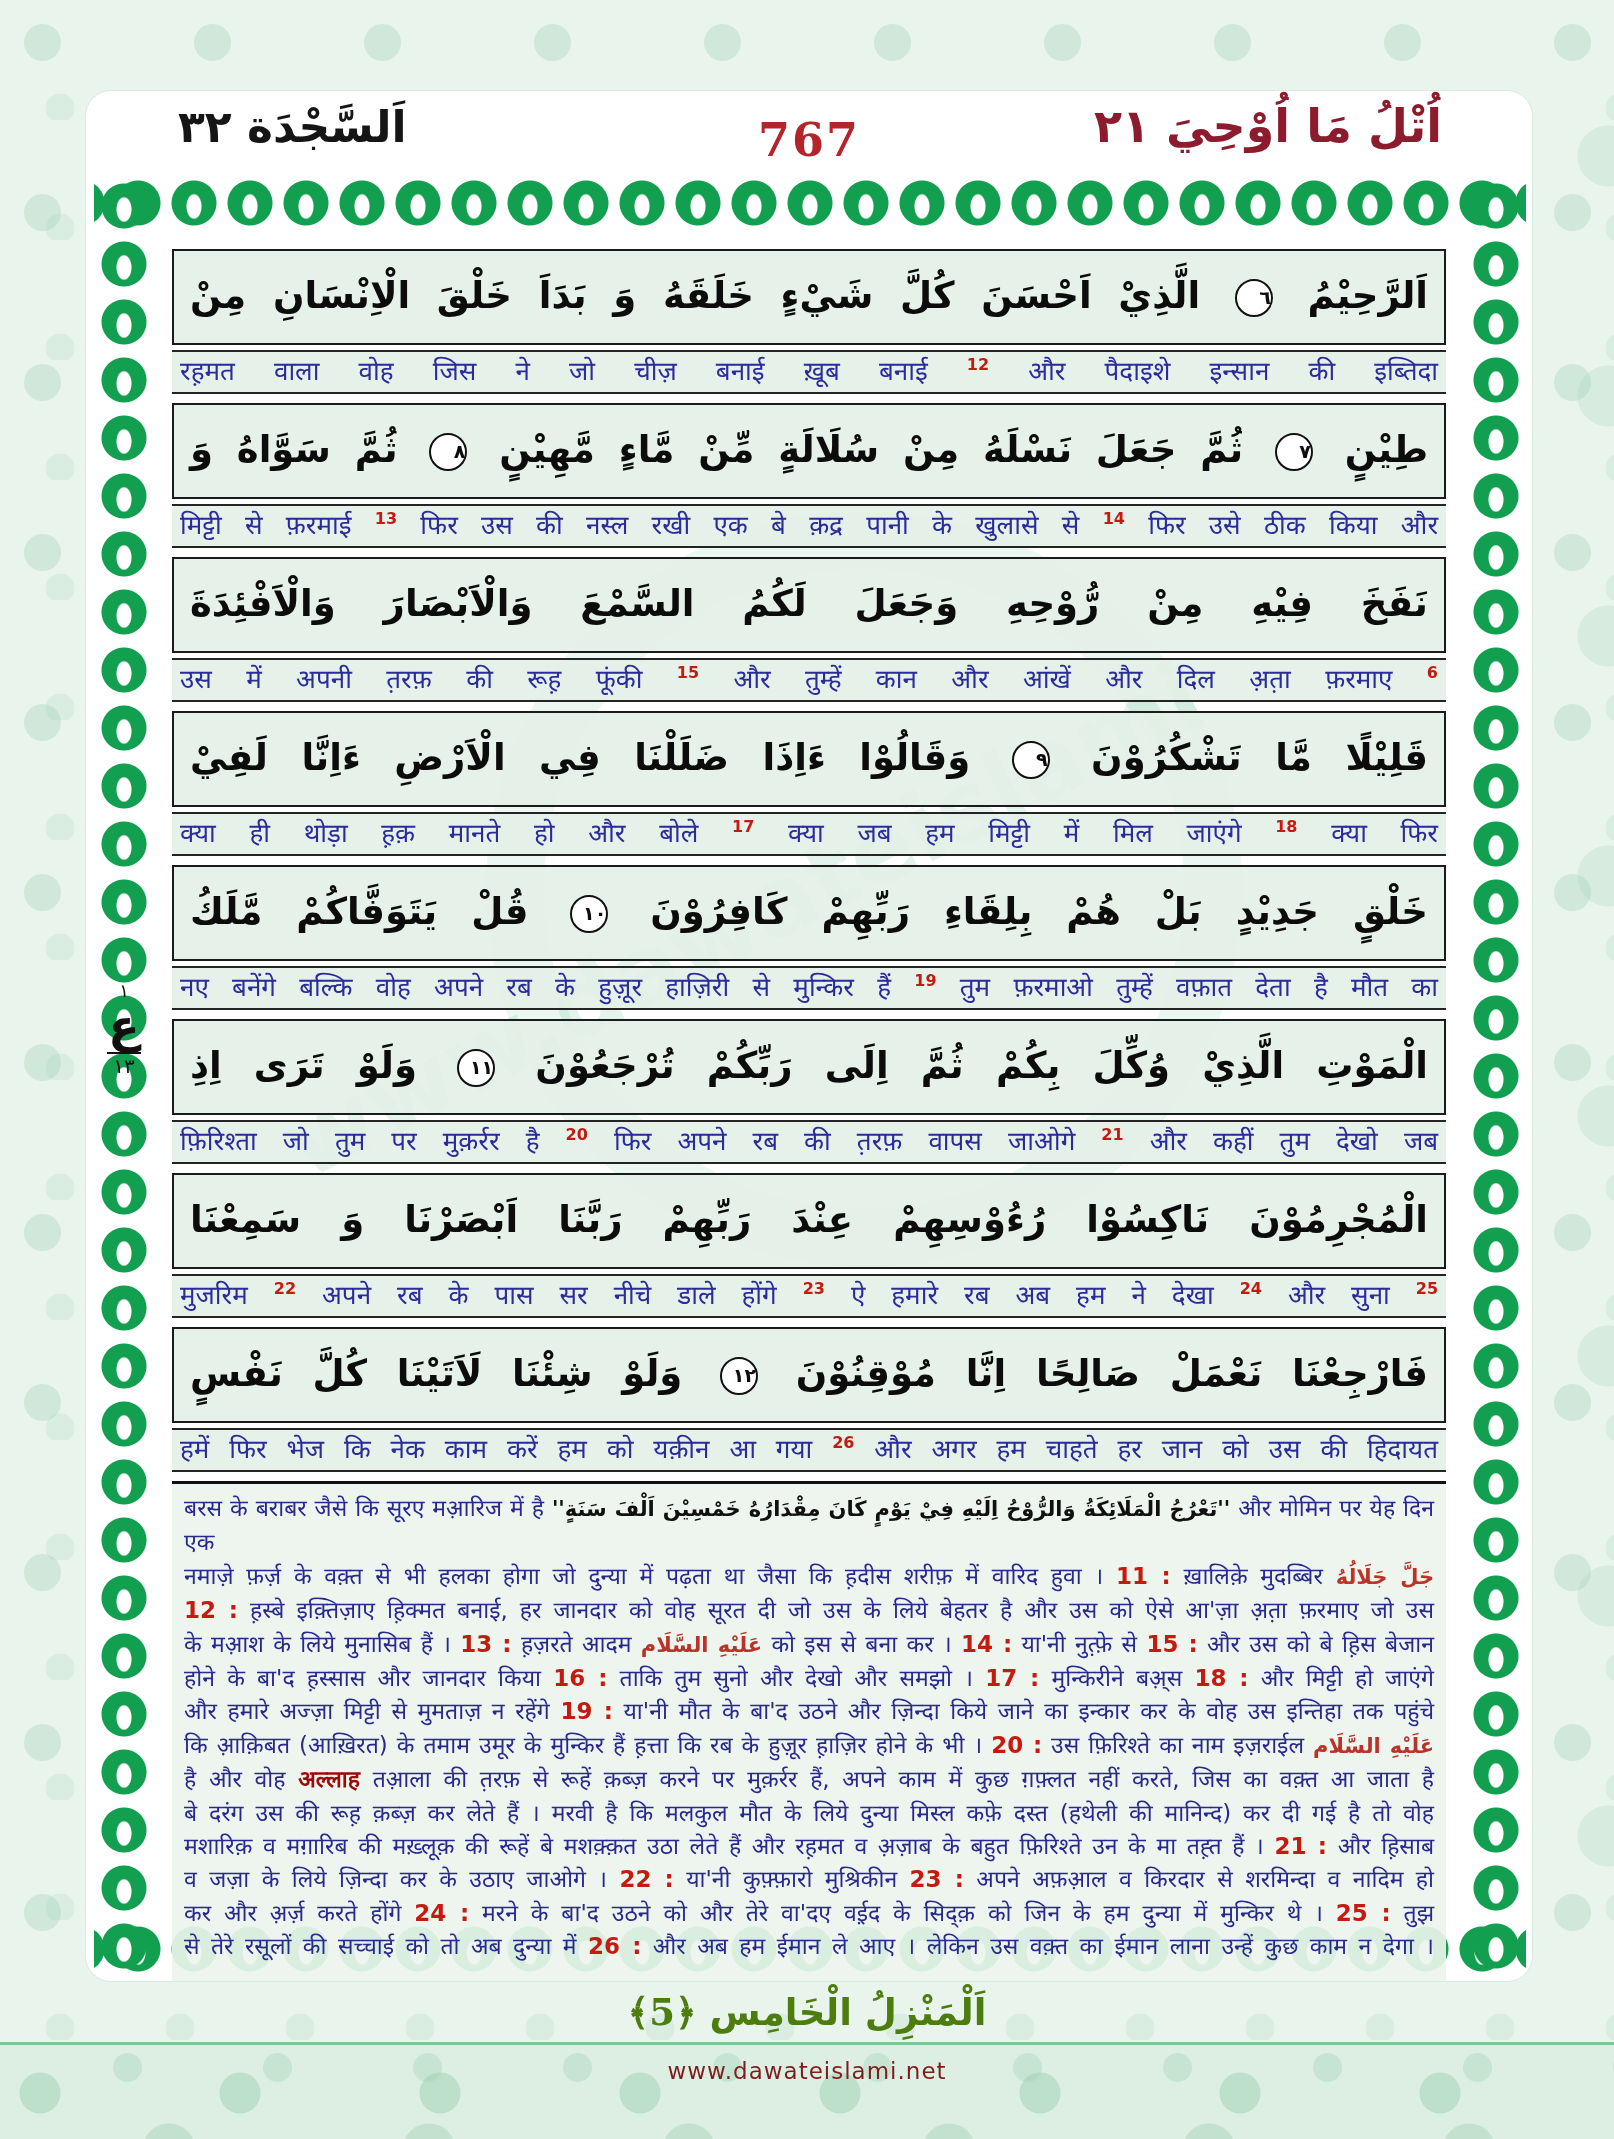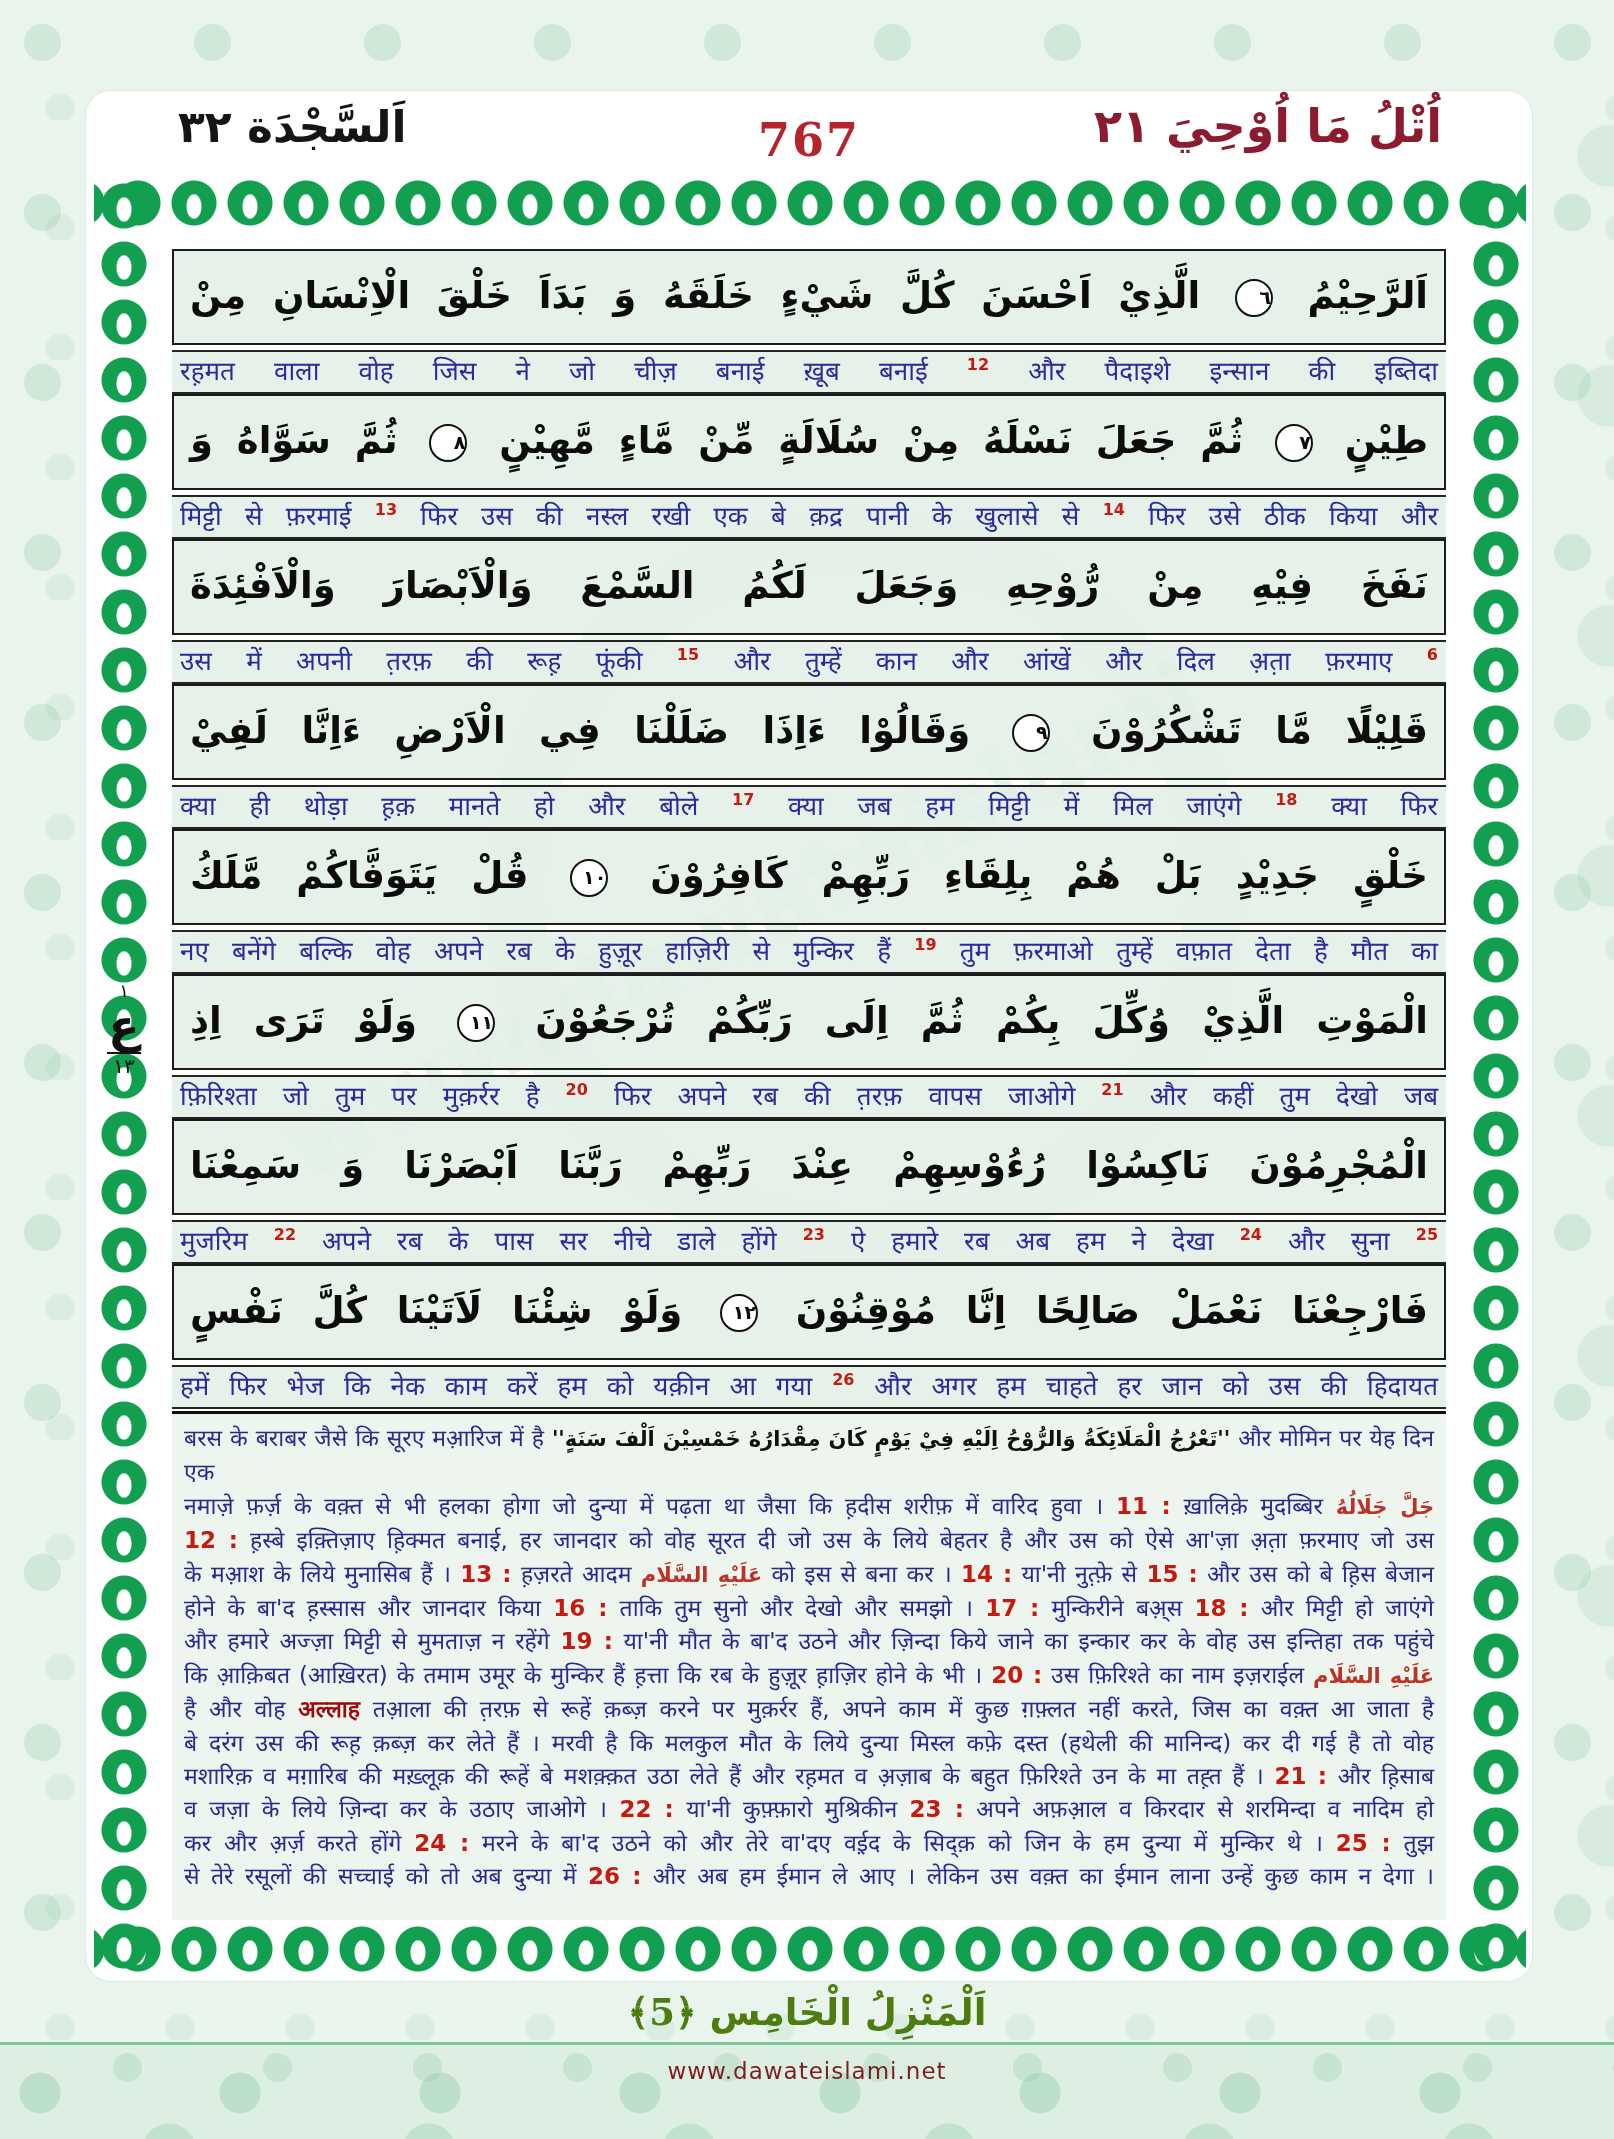--- a/index.html
+++ b/index.html
@@ -39,21 +39,21 @@
     font-size:96px;font-weight:bold;color:rgba(30,165,95,.12);transform:rotate(-27deg);transform-origin:left top;}
   
   .content{position:absolute;left:86px;top:158px;width:1274px;}
   .abox{box-sizing:border-box;height:96px;border:2px solid #1b1b1b;background:rgba(226,239,230,.88);
     direction:rtl;text-align:justify;text-align-last:justify;overflow:hidden;
     font-size:37px;font-weight:bold;color:#0c0c0c;line-height:90px;padding:0 16px;}
   .tbox{box-sizing:border-box;margin-top:5px;height:44px;border-top:2px solid #242424;border-bottom:2px solid #242424;
     background:rgba(226,239,230,.88);overflow:hidden;
     font-size:26px;color:#2b2b9b;line-height:38px;padding:0 8px;
     text-align:justify;text-align-last:justify;}
-  .vpair{margin-bottom:0;}
+  .vpair{margin-bottom:9px;}
   .s-vm{display:inline-block;width:34px;height:34px;line-height:32px;border:2px solid #111;border-radius:50%;
     text-align:center;font-size:19px;background:#fff;vertical-align:middle;margin:0 8px;}
   .s-sup{vertical-align:super;font-size:16px;font-weight:bold;color:#c41a0f;line-height:0;}
   .commentary{box-sizing:border-box;margin-top:2px;border-top:3px solid #101010;background:rgba(235,244,237,.92);
     padding:8px 12px 26px 12px;min-height:447px;}
   .cline{font-size:23px;color:#28288f;line-height:33.4px;text-align:justify;text-align-last:justify;}
   .s-num{color:#c41a0f;font-weight:bold;}
   .s-ar{color:#101010;font-weight:bold;direction:rtl;unicode-bidi:embed;font-size:21px;}
   .s-arred{color:#bb3328;font-weight:bold;direction:rtl;unicode-bidi:embed;font-size:21px;}
   .s-redword{color:#9c0b0b;font-weight:bold;}

